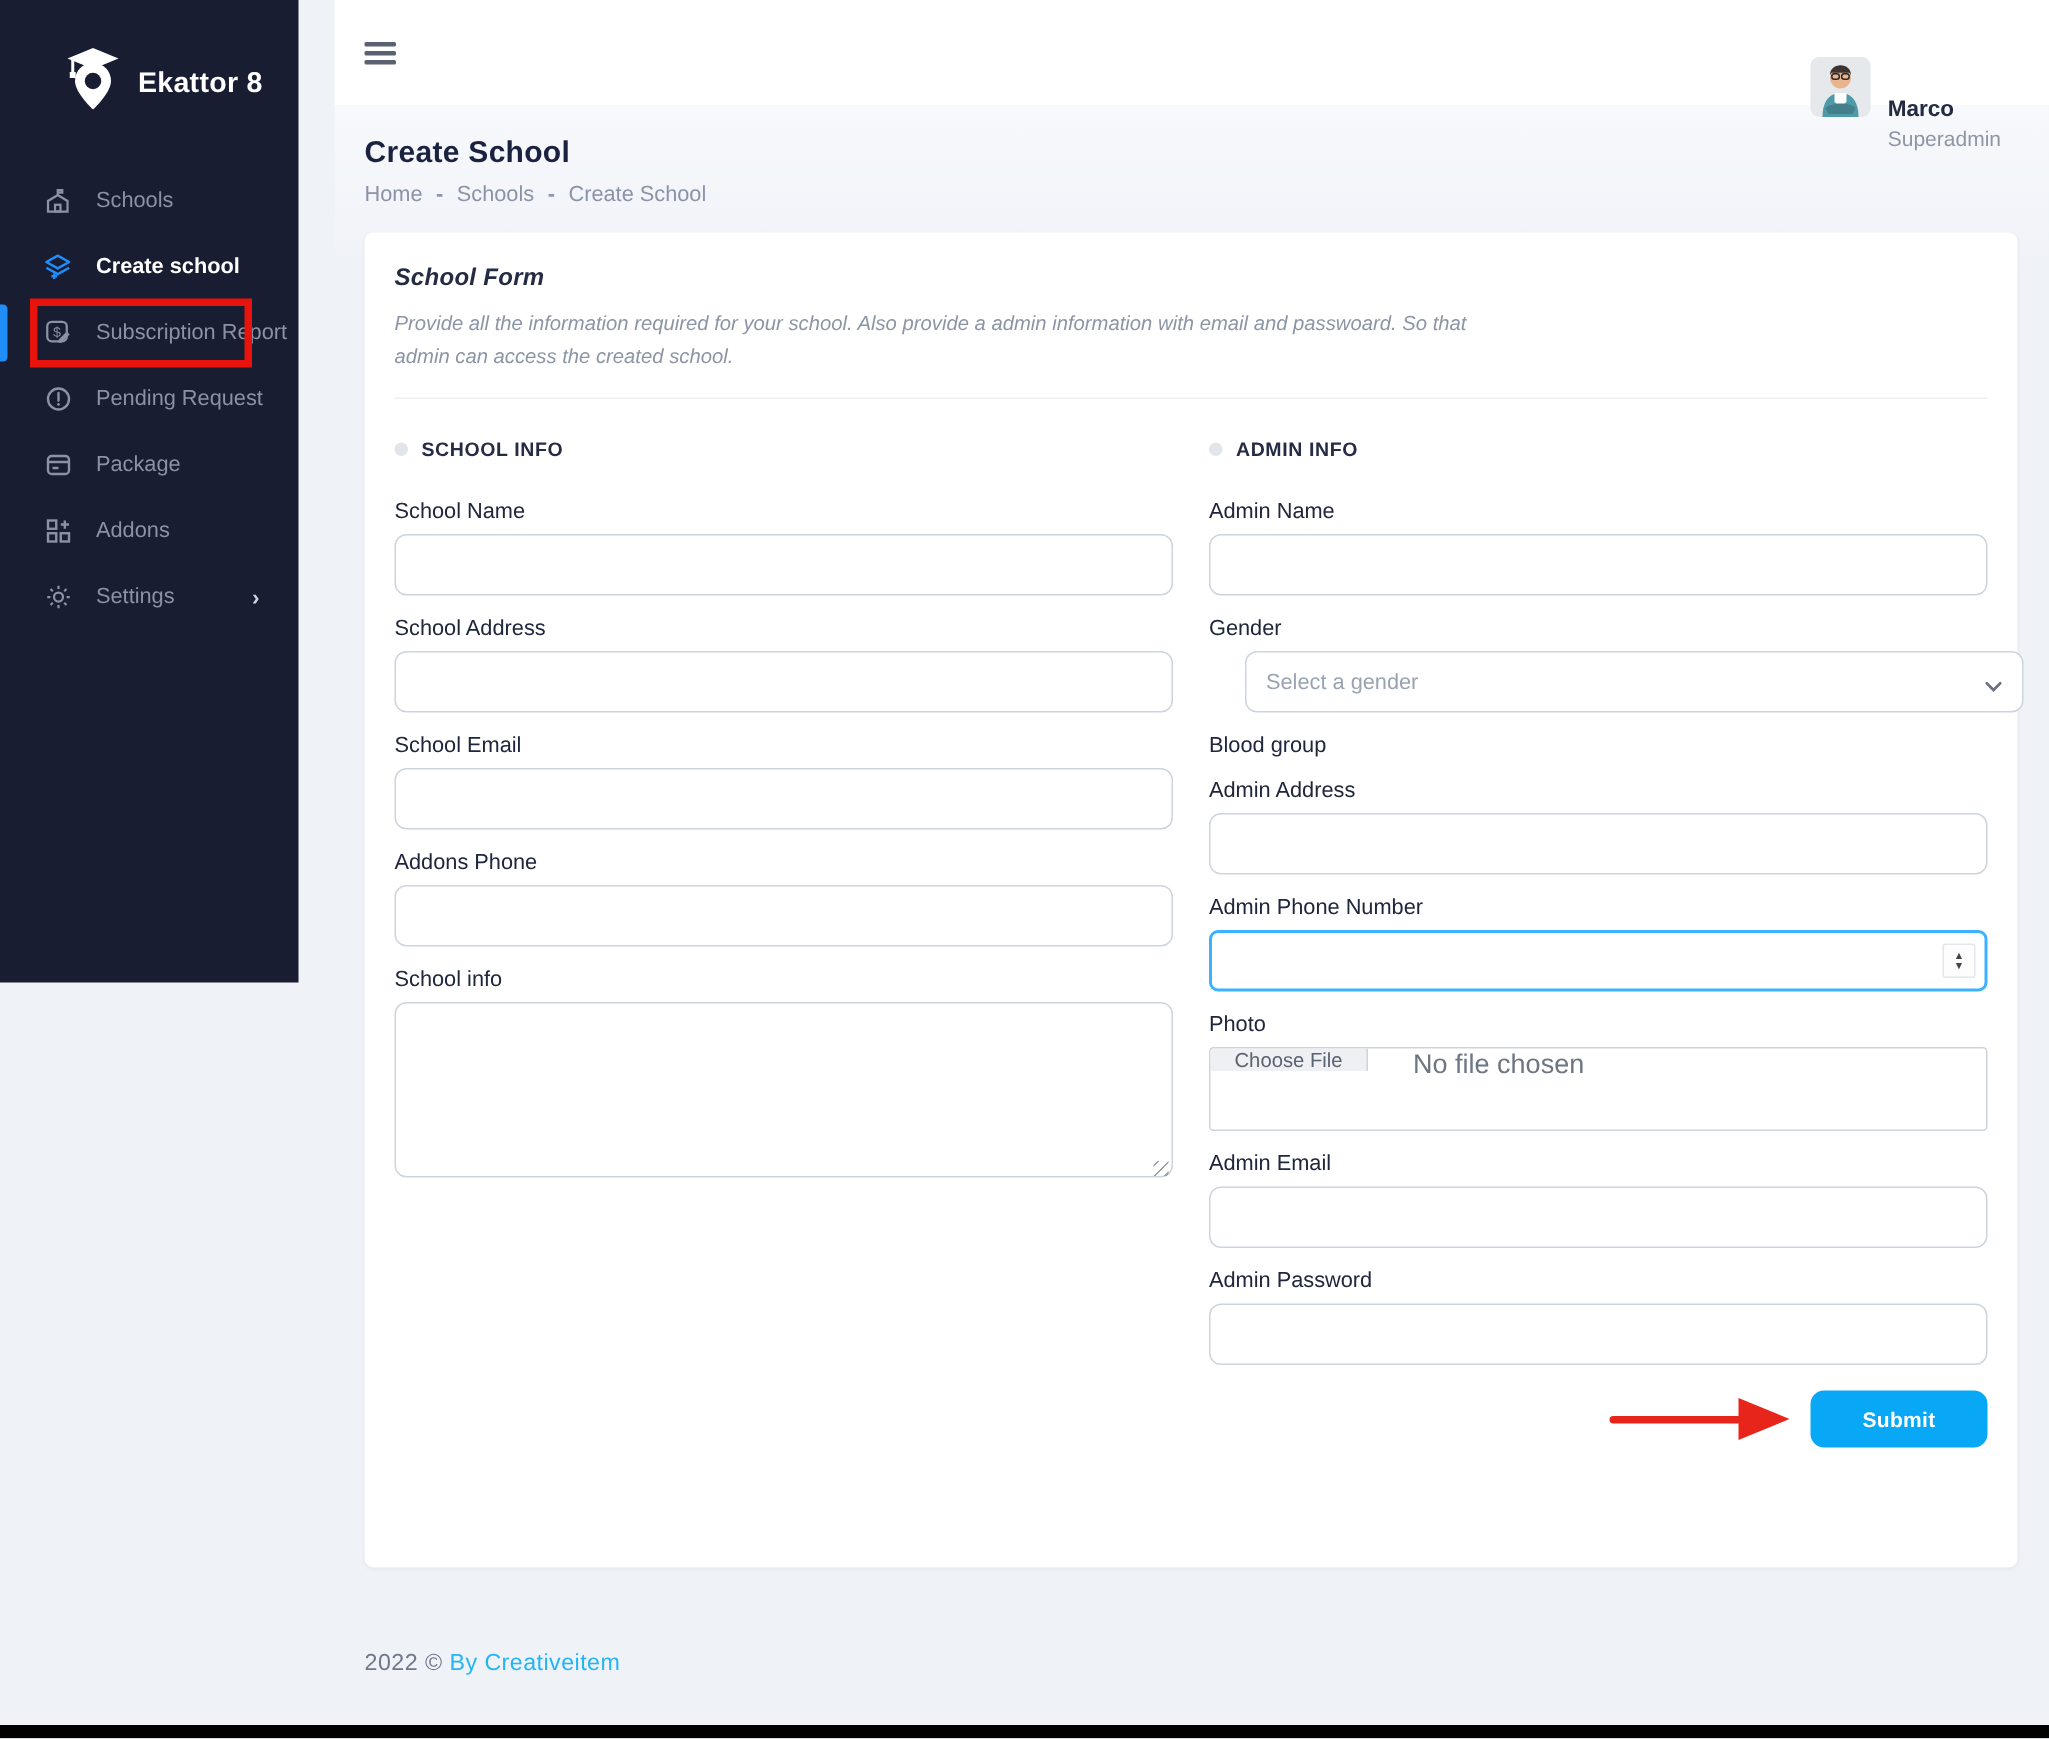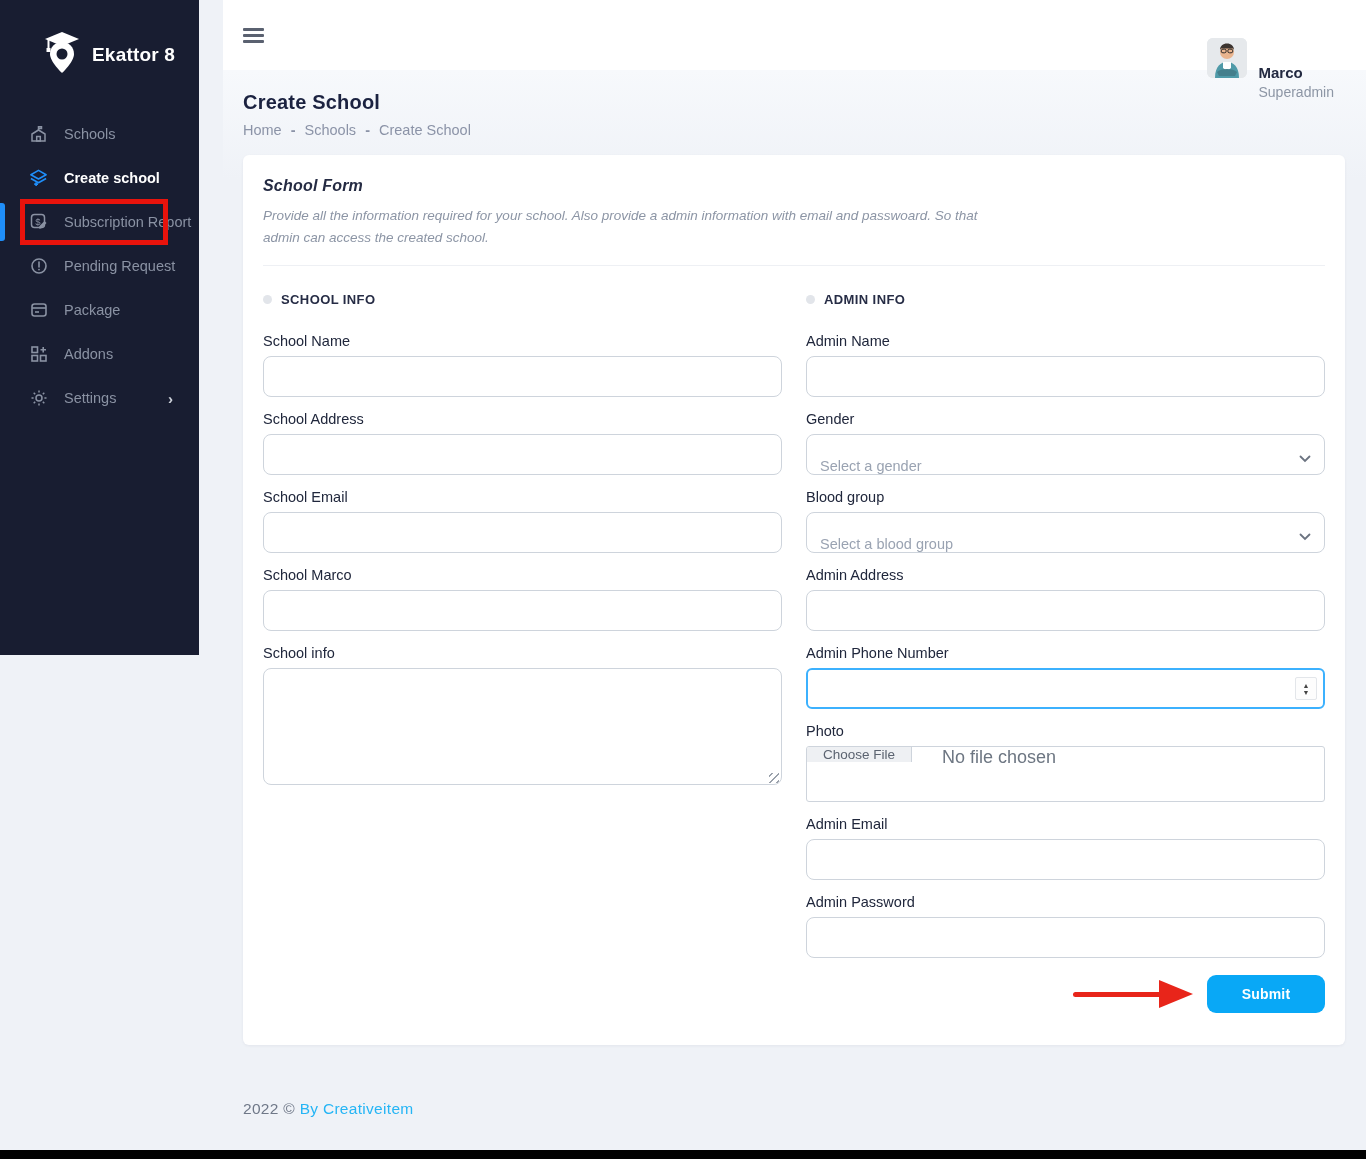--- a/index.html
+++ b/index.html
@@ -48,21 +48,21 @@
   .section-dot { width:9px; height:9px; border-radius:50%; background:#e2e5ea; }
   .section-title { font-size:13px; font-weight:bold; color:#262c45; letter-spacing:.4px; }
 
   .field { margin-bottom:14px; }
   .field-label { display:block; font-size:14.5px; color:#20273c; margin-bottom:7px; }
   .tin { width:100%; height:41px; border:1px solid #ced4dc; border-radius:8px; background:#fff; padding:0 12px; font-size:14px; color:#333; outline:none; }
   .tarea { width:100%; height:117px; border:1px solid #ced4dc; border-radius:8px; background:#fff; padding:8px 12px; font-size:14px; color:#333; outline:none; resize:none; position:relative; }
   .tarea-wrap { position:relative; }
   .resize-grip { position:absolute; right:3px; bottom:6px; width:10px; height:10px;
      background:repeating-linear-gradient(135deg, transparent 0 2px, #9aa1ab 2px 3px, transparent 3px 5px); }
-  .selectbox { position:relative; width:100%; height:41px; border:1px solid #ced4dc; border-radius:8px; background:#fff; display:flex; align-items:flex-end; padding:0 34px 0 13px; cursor:pointer; }
+  .selectbox { position:relative; width:100%; height:41px; border:1px solid #ced4dc; border-radius:8px; background:#fff; display:flex; align-items:center; padding:0 34px 0 13px; cursor:pointer;margin-left:24px; }
   .select-text { font-size:14.5px; color:#9aa3b2; }
   .select-caret { position:absolute; right:13px; top:14px; }
   .numwrap { position:relative; }
   .tin.focused { border:2px solid #3cb1fe; border-radius:6px; }
   .spinner { position:absolute; right:8px; top:9px; width:22px; height:23px; display:flex; flex-direction:column; align-items:center; justify-content:center; border:1px solid #e3e6ea; background:#fdfdfd; border-radius:2px; cursor:pointer; font-size:7px; color:#444; line-height:7px; }
   .filebox { display:flex; width:100%; height:56px; border:1px solid #ced4dc; border-radius:3px; overflow:hidden; background:#fff; align-items:flex-start; cursor:pointer;gap:16px; }
   .file-btn { background:#eef0f3; border-right:1px solid #ced4dc; display:flex; align-items:center; padding:0 16px; font-size:13.5px; color:#5b6370; }
   .file-status { display:flex; align-items:center; padding:0 14px; font-size:18px; color:#6d7682; }
 
   .submit-row { position:relative; margin-top:17px; height:40px; }
@@ -240,21 +240,21 @@
             <label class="field-label">School Address</label>
             <input class="tin" type="text" value="" style="">
           </div>
 
           <div class="field">
             <label class="field-label">School Email</label>
             <input class="tin" type="text" value="" style="">
           </div>
 
           <div class="field">
-            <label class="field-label">School Marco</label>
+            <label class="field-label">Addons Phone</label>
             <input class="tin" type="text" value="" style="">
           </div>
 
           <div class="field">
             <label class="field-label">School info</label>
             <div class="tarea-wrap">
               <textarea class="tarea" style=""></textarea>
               <div class="resize-grip"></div>
             </div>
           </div>
@@ -278,28 +278,20 @@
               <span class="select-caret">
                 <svg width="12" height="8" viewBox="0 0 12 8" fill="none" stroke="#6b7380" stroke-width="1.8" stroke-linecap="round">
                     <path d="M1.5 1.5 L6 6 L10.5 1.5"></path>
                   </svg>
               </span>
             </div>
           </div>
 
           <div class="field">
             <label class="field-label">Blood group</label>
-            <div class="selectbox">
-              <span class="select-text">Select a blood group</span>
-              <span class="select-caret">
-                <svg width="12" height="8" viewBox="0 0 12 8" fill="none" stroke="#6b7380" stroke-width="1.8" stroke-linecap="round">
-                    <path d="M1.5 1.5 L6 6 L10.5 1.5"></path>
-                  </svg>
-              </span>
-            </div>
           </div>
 
           <div class="field">
             <label class="field-label">Admin Address</label>
             <input class="tin" type="text" value="" style="">
           </div>
 
           <div class="field">
             <label class="field-label">Admin Phone Number</label>
             <div class="numwrap">

